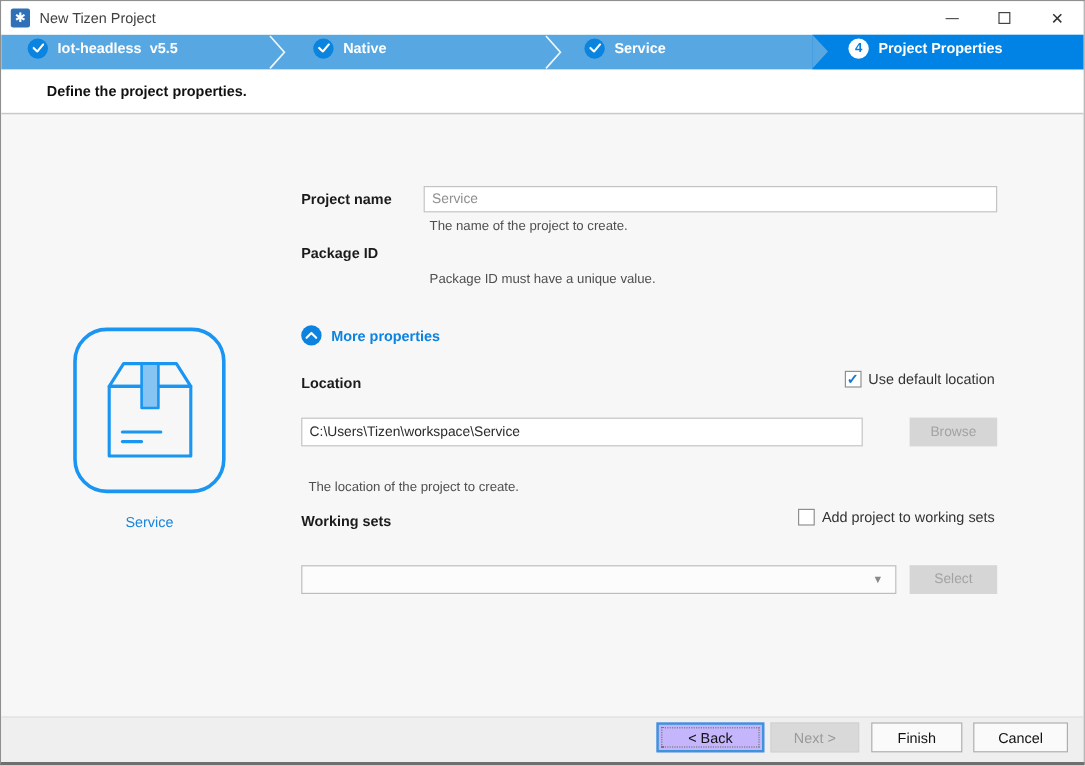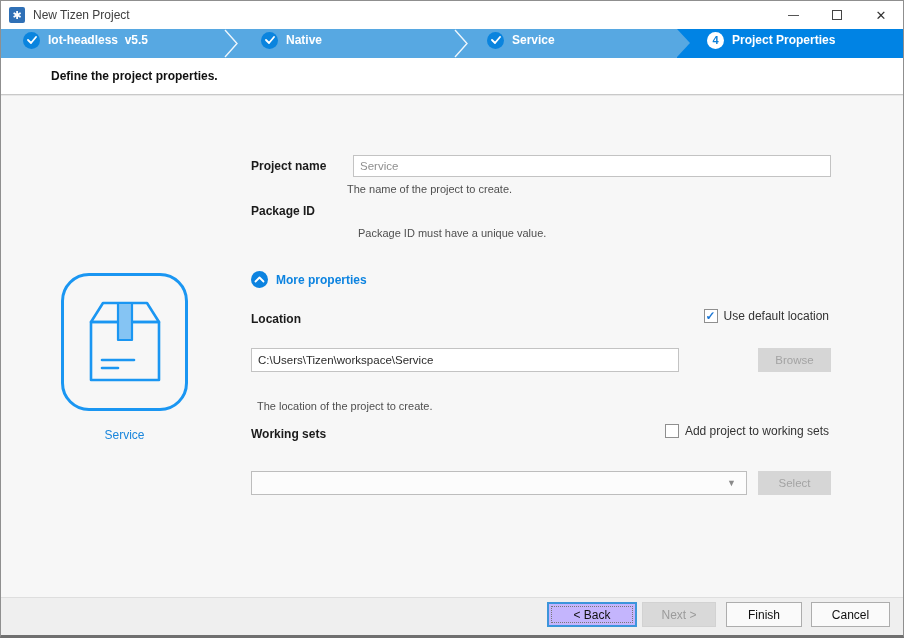--- a/index.html
+++ b/index.html
@@ -27,21 +27,21 @@
   .step-label { font-size: 12px; font-weight: bold; color: #ffffff; white-space: pre; }
   .chev-sep { position: absolute; top: 0; }
   .step-active-bg { position: absolute; left: 676px; right: 0; top: 0; bottom: 0; background: #0083e4; }
   .step-active-arrow { position: absolute; left: 676px; top: 0; width: 0; height: 0;
     border-top: 14.5px solid transparent; border-bottom: 14.5px solid transparent; border-left: 13px solid #57a8e2; }
   .step-circle.active { background: #ffffff; }
   .step-number { color: #0b7fd8; font-size: 11px; font-weight: bold; }
 
   
   .header-strip { position: absolute; left: 0; top: 57px; right: 0; height: 37px; background: #ffffff; border-bottom: 1px solid #c9c9c9; box-shadow: 0 1px 0 #e8e8e8; }
-  .header-desc { position: absolute; left: 38px; top: 11px; font-size: 12px; font-weight: bold; color: #111; margin-left: 12px; }
+  .header-desc { position: absolute; left: 38px; top: 11px; font-size: 12px; font-weight: bold; color: #111; }
 
   
   .main-bg { position: absolute; left: 0; top: 95px; right: 0; height: 501px; background: #f7f7f7; }
   .footer-bg { position: absolute; left: 0; top: 596px; right: 0; bottom: 0; background: #efefef; border-top: 1px solid #dedede; }
 
   
   .tpl-box { position: absolute; left: 60px; top: 272px; width: 127px; height: 138px; border: 3px solid #1a96f2; border-radius: 28px; display: flex; align-items: center; justify-content: center; }
   .tpl-caption { position: absolute; left: 60px; top: 427px; width: 127px; text-align: center; font-size: 12px; color: #1a86dc; }
 
   
@@ -153,40 +153,40 @@
       <rect x="5" y="24" width="68" height="58" fill="none" stroke="#1a96f2" stroke-width="2.6" stroke-linejoin="round"></rect>
       <rect x="32" y="5" width="14" height="37" fill="#85c4f3" stroke="#1a96f2" stroke-width="2.2" stroke-linejoin="round"></rect>
       <line x1="16" y1="62" x2="48" y2="62" stroke="#1a96f2" stroke-width="2.6" stroke-linecap="round"></line>
       <line x1="16" y1="70" x2="32" y2="70" stroke="#1a96f2" stroke-width="2.6" stroke-linecap="round"></line>
     </svg>
   </div>
   <div class="tpl-caption">Service</div>
 
   <div class="f-label" style="left:250px; top:158px;">Project name</div>
   <input class="text-input" style="left: 352px; top: 154px; width: 478px;" value="Service">
-  <div class="hint" style="left:346px; top:182px;text-align:right;">The name of the project to create.</div>
+  <div class="hint" style="left:357px; top:182px;text-align:right;">The name of the project to create.</div>
 
   <div class="f-label" style="left:250px; top:203px;">Package ID</div>
   <div class="hint" style="left:357px; top:226px;">Package ID must have a unique value.</div>
 
   <div class="more-props">
     <span class="more-circle">
       <svg width="11" height="7" viewBox="0 0 11 7">
           <polyline points="1.5,5.5 5.5,1.5 9.5,5.5" fill="none" stroke="#ffffff" stroke-width="1.8" stroke-linecap="round" stroke-linejoin="round"></polyline>
         </svg>
     </span>
     <span class="more-label">More properties</span>
   </div>
 
   <div class="f-label" style="left:250px; top:311px;">Location</div>
   <div class="checkbox-row" style="top:308px; right:74px;">
     <span class="cb-box">✓</span>
     <span class="cb-label">Use default location</span>
   </div>
-  <input class="text-input dark" style="left: 250px; top: 347px; width: 428px; height: 24px;" value="C:\Users\Tizen\workspace\Service">
+  <input class="text-input dark" style="left: 250px; top: 347px; width: 468px; height: 24px;" value="C:\Users\Tizen\workspace\Service">
   <button class="gray-btn" style="left:757px; top:347px;">Browse</button>
   <div class="hint" style="left:256px; top:399px;">The location of the project to create.</div>
 
   <div class="f-label" style="left:250px; top:426px;">Working sets</div>
   <div class="checkbox-row" style="top:423px; right:74px;">
     <span class="cb-box"></span>
     <span class="cb-label">Add project to working sets</span>
   </div>
   <div class="dropdown">
     <span class="dd-value"></span>

